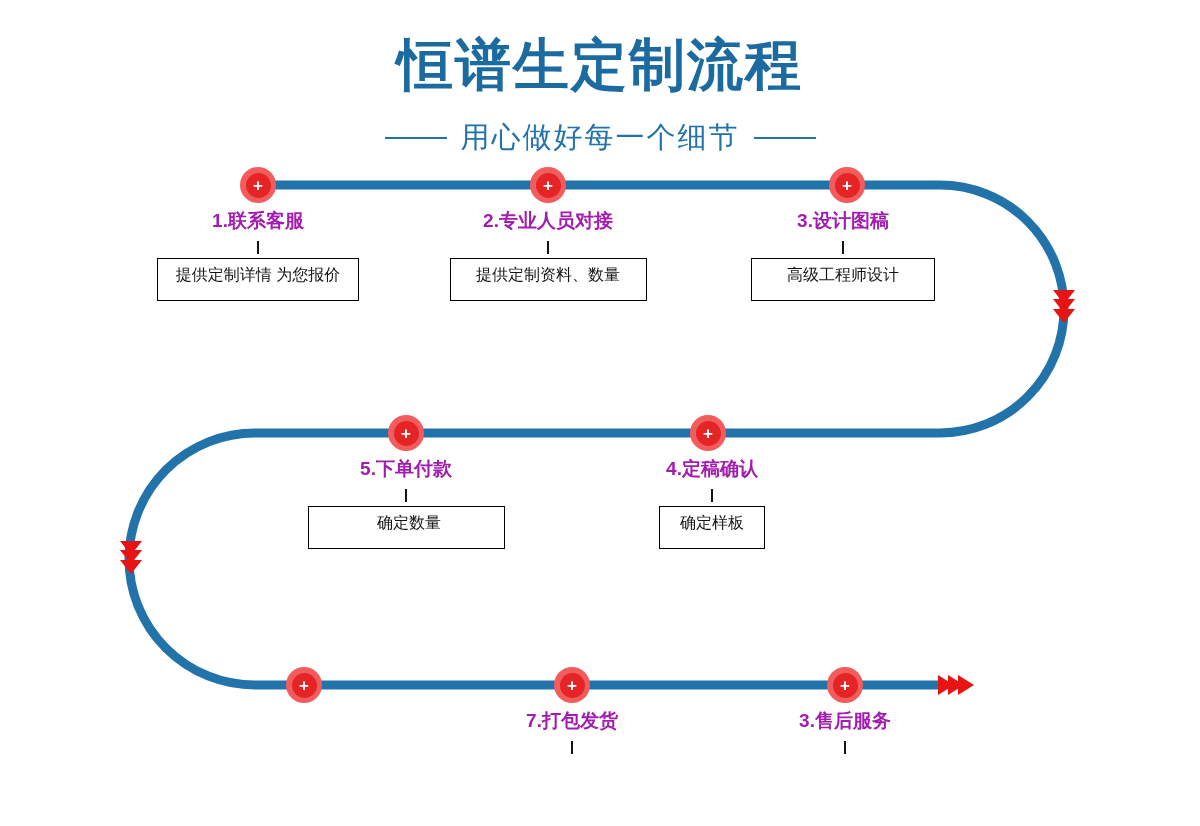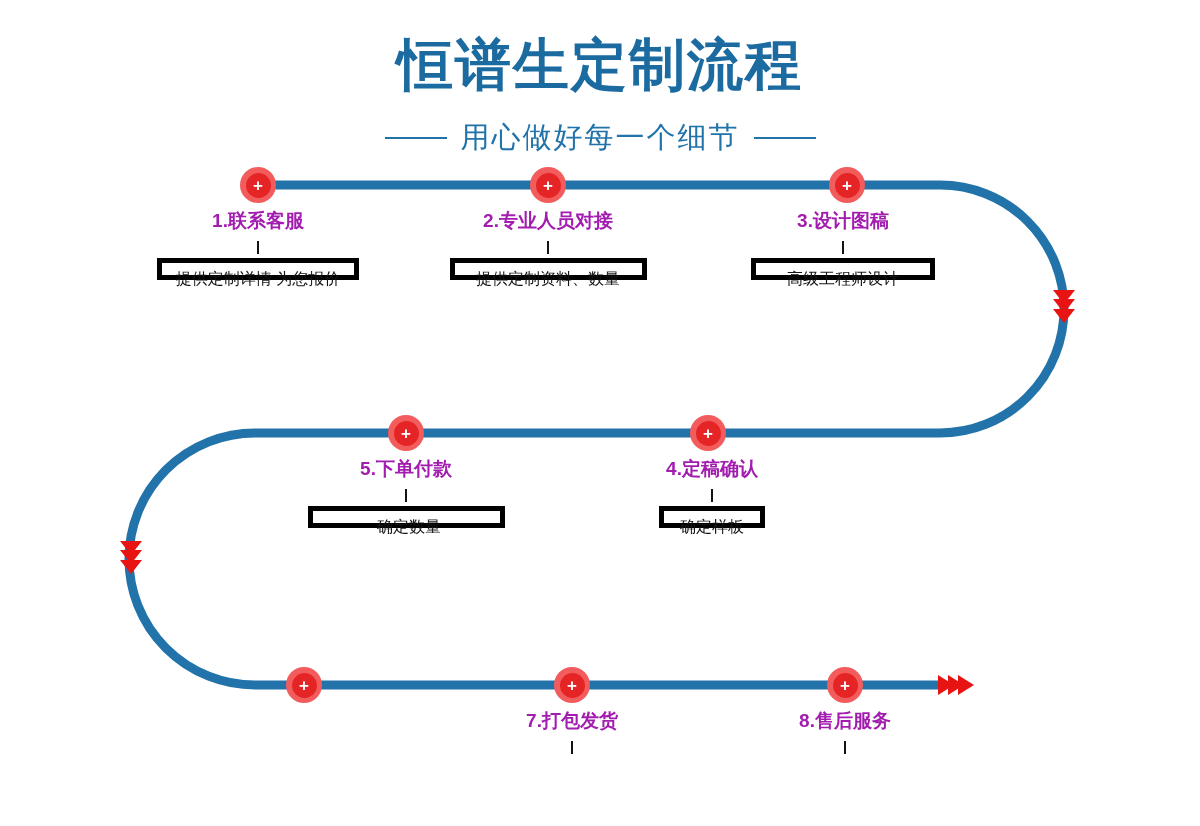--- a/index.html
+++ b/index.html
@@ -58,25 +58,25 @@
     color:#a21caf;
     line-height:26px;
   }
   .step .connector{
     width:2px;height:13px;background:#141414;margin:7px auto 0;
   }
   .step .note{
     display:inline-block;
     margin-top:4px;
     box-sizing:border-box;
-    border:5px solid #000000;
+    border:1px solid #000000;
     background:#ffffff;
     color:#141414;
     font-size:16px;
-    height:22px;line-height:31px;
+    height:43px;line-height:31px;
     padding:0 10px;
     white-space:nowrap;
   }
   
   .s1{left:258px;top:208px;} .s1 .note{min-width:202px;}
   .s2{left:548px;top:208px;} .s2 .note{min-width:197px;}
   .s3{left:843px;top:208px;} .s3 .note{min-width:184px;}
   .s5{left:406px;top:456px;} .s5 .note{min-width:197px;padding-left:16px;}
   .s4{left:712px;top:456px;} .s4 .note{min-width:106px;}
   .s6{left:304px;top:708px;} .s6 .note{min-width:120px;}
@@ -173,17 +173,17 @@
     <div class="label">4.定稿确认</div>
     <div class="connector"></div>
     <div class="note">确定样板</div>
   </div>
 
   <div class="step s7">
     <div class="label">7.打包发货</div>
     <div class="connector"></div>
   </div>
   <div class="step s8">
-    <div class="label">8.售后服务</div>
+    <div class="label">3.售后服务</div>
     <div class="connector"></div>
   </div>
 
 </div>
 
 </body></html>

